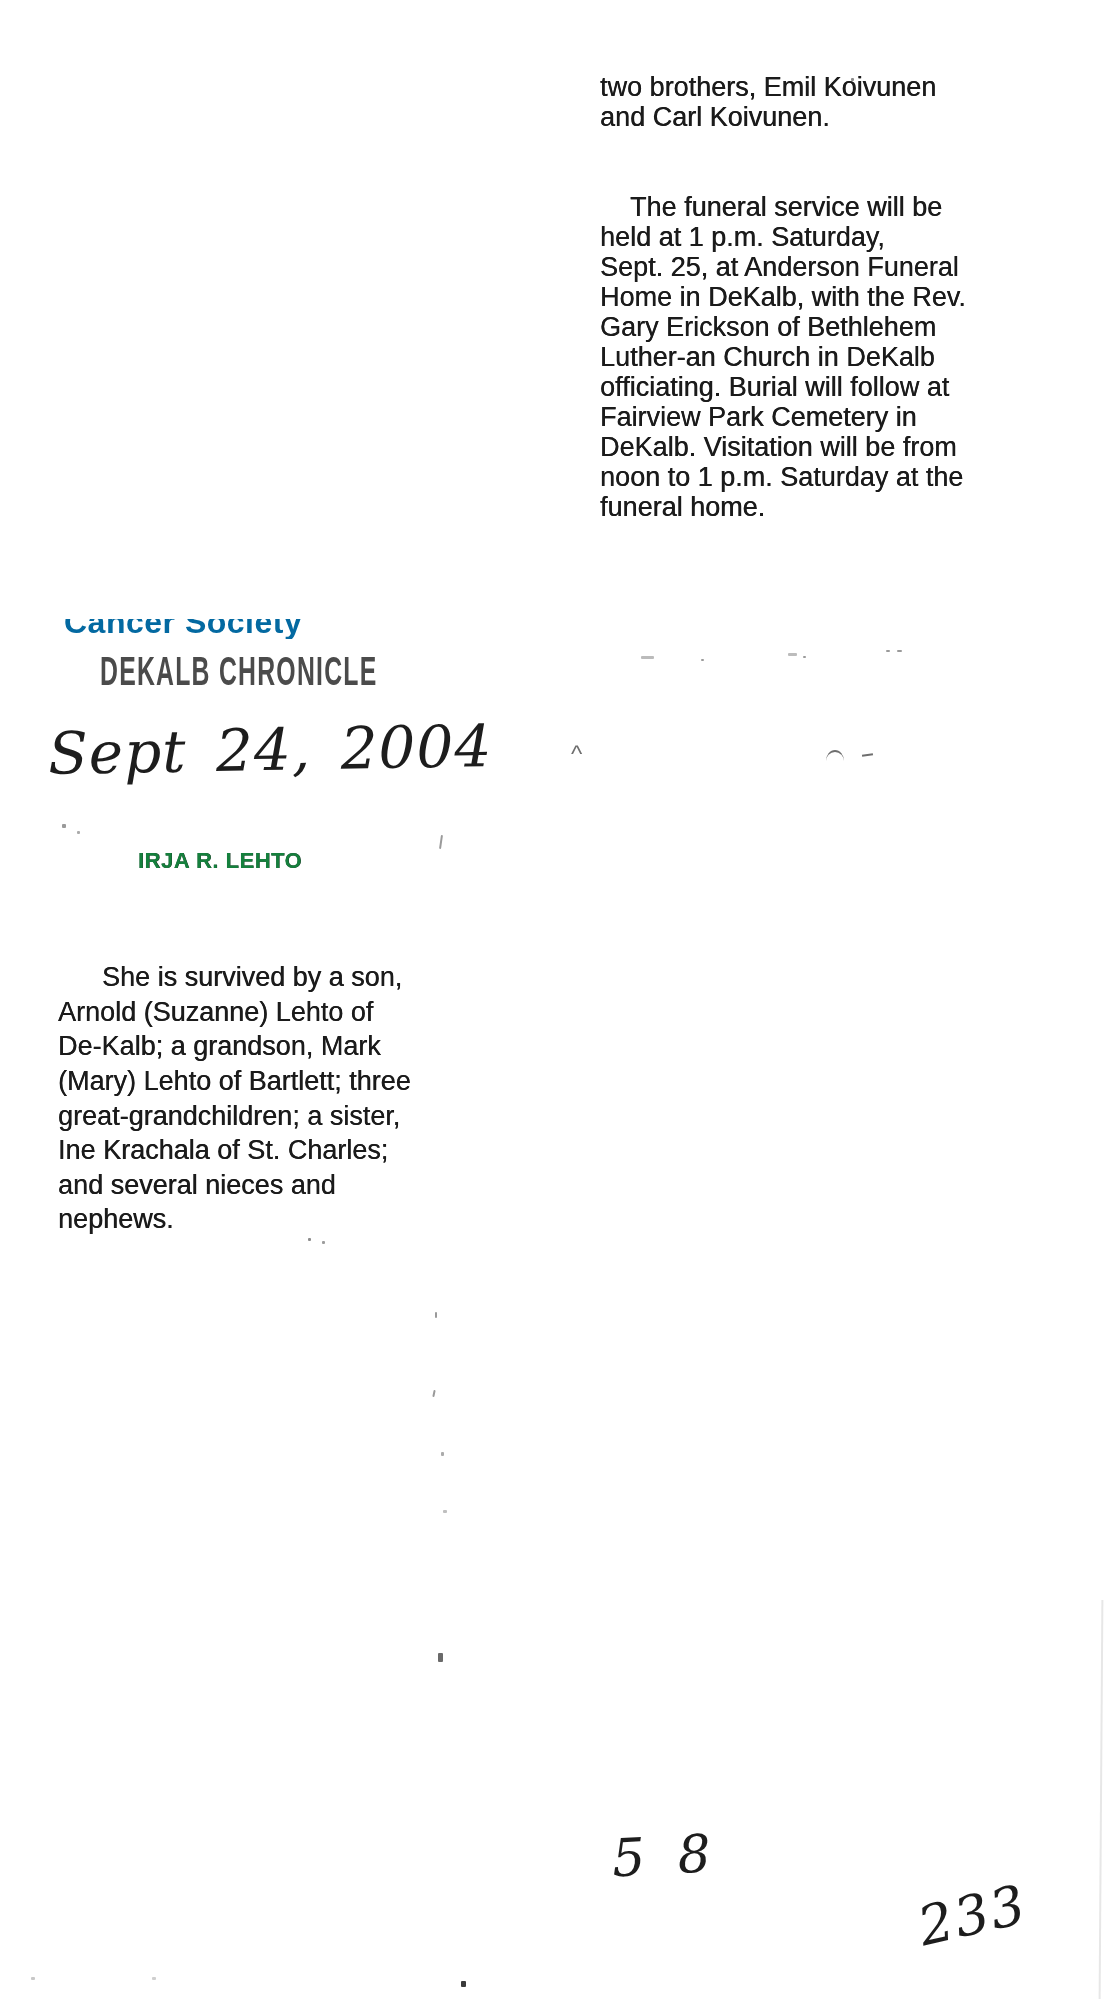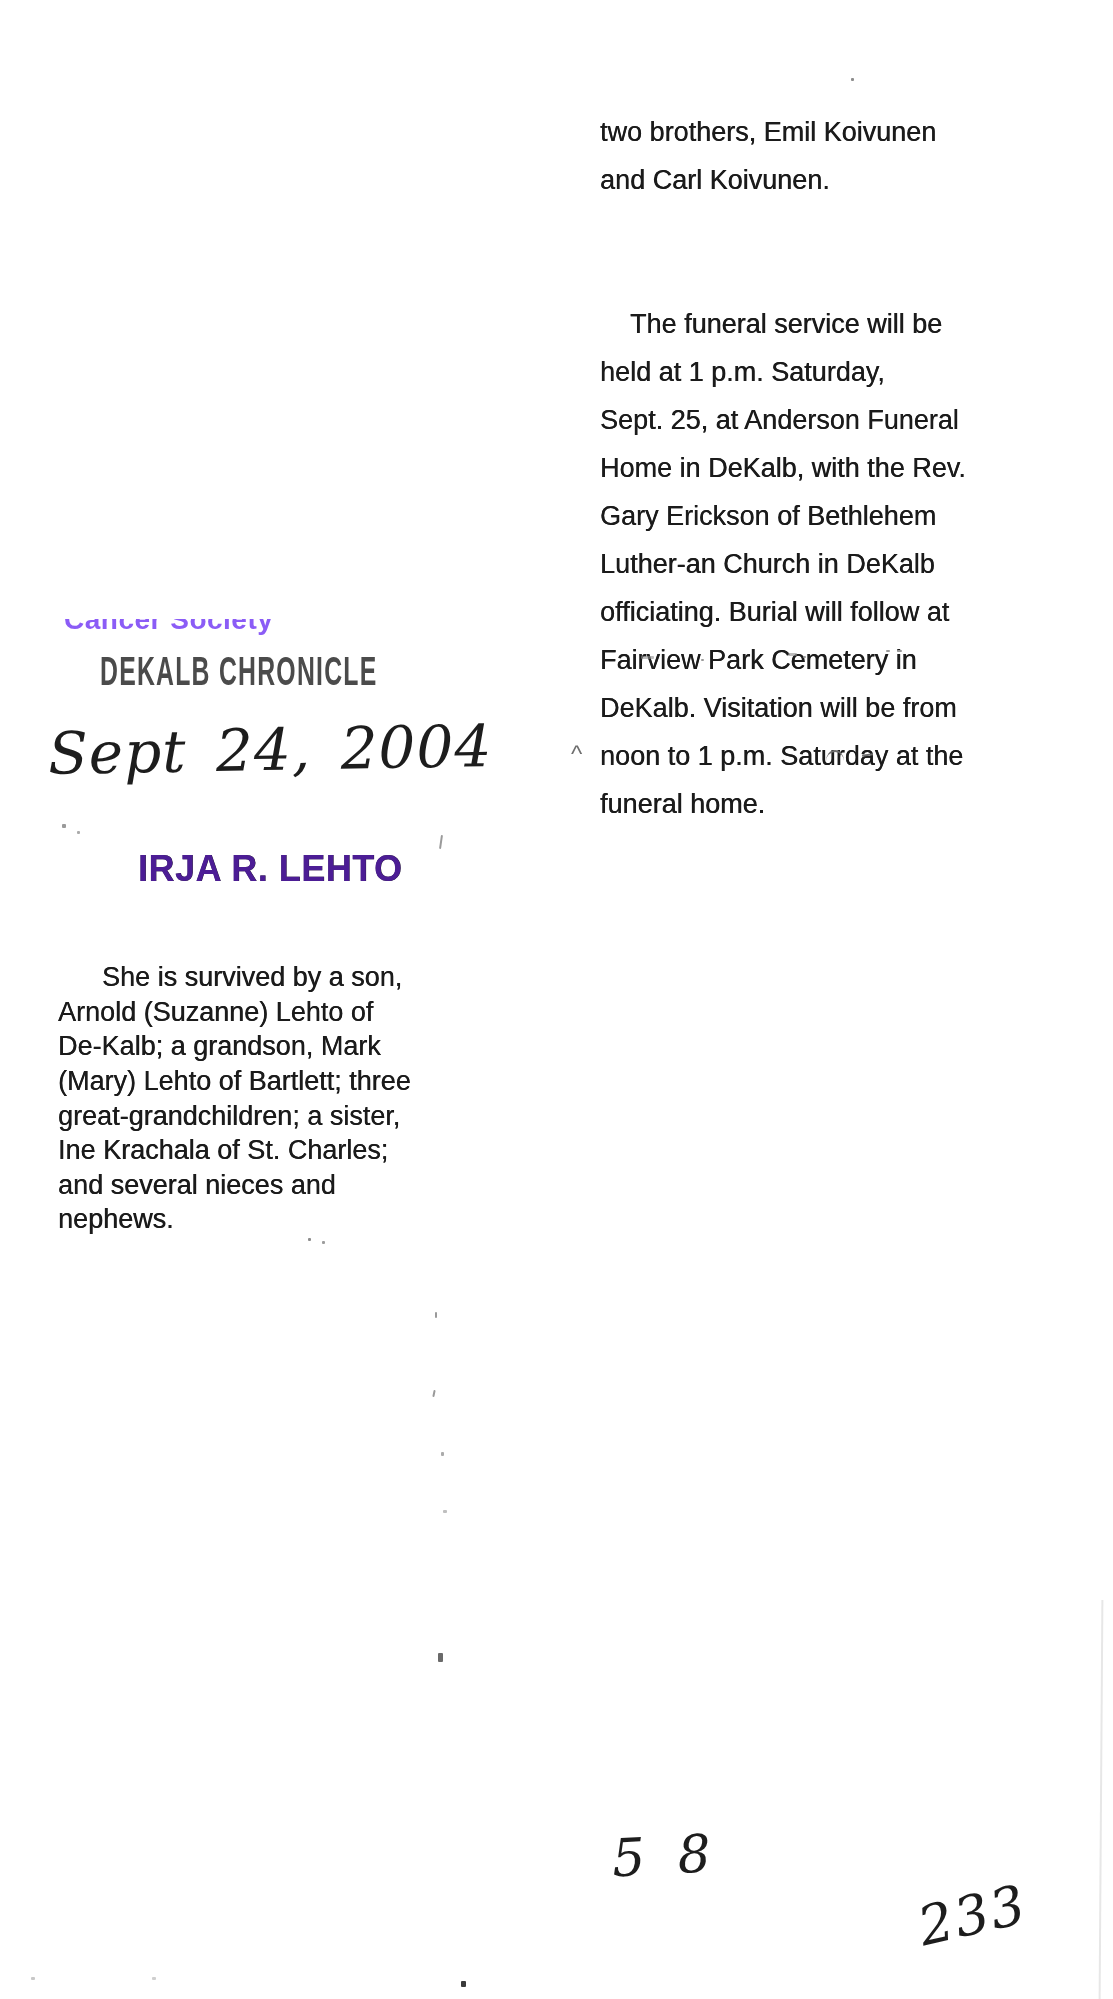--- a/index.html
+++ b/index.html
@@ -5,50 +5,50 @@
   html,body{margin:0;padding:0;}
   body{
     width:1113px;height:1999px;position:relative;background:#ffffff;
     font-family:"Liberation Sans",sans-serif;color:#1b1b1b;overflow:hidden;
   }
   .abs{position:absolute;}
 
   
   .cutoff-wrap{left:64px;top:619px;width:250px;height:20px;overflow:hidden;}
   .cutoff-text{
-    display:block;margin-top:-15px;font-size:28px;font-weight:700;
-    letter-spacing:.5px;color:#8b5cf6;white-space:pre;
+    display:block;margin-top:-15px;font-size:32px;font-weight:700;
+    letter-spacing:.5px;color:#0369a1;white-space:pre;
   }
 
   
   .stamp{
     left:100px;top:649px;font-size:40px;font-weight:700;letter-spacing:2px;
     color:#3c3c3c;transform:scaleX(.62);transform-origin:left top;
     white-space:pre;opacity:.92;
   }
 
   
   .hand{
     font-family:"DejaVu Serif",serif;font-style:italic;color:#1d1d1d;
     white-space:pre;
   }
   .hand-date{left:48px;top:716px;font-size:58px;letter-spacing:1px;word-spacing:10px;transform:rotate(-1deg);}
   .hand-58{left:612px;top:1826px;font-size:52px;word-spacing:16px;transform:rotate(-3deg);}
   .hand-233{left:918px;top:1884px;font-size:54px;letter-spacing:2px;transform:rotate(-13deg);}
 
   
   .obit-title{
-    left:138px;top:848px;font-size:36px;font-weight:700;letter-spacing:.5px;
-    color:#4c1d95;white-space:pre;text-shadow:.3px 0 0 #181818;
+    left:138px;top:848px;font-size:22px;font-weight:700;letter-spacing:.5px;
+    color:#15803d;white-space:pre;text-shadow:.3px 0 0 #181818;
   }
   .col{white-space:pre;text-shadow:.35px 0 0 #1b1b1b;}
   .col p{margin:0;white-space:pre;}
   .col-left{left:58px;top:891px;font-size:27px;line-height:34.6px;}
   .col-left p{text-indent:44px;}
-  .col-right{left:600px;top:12px;font-size:27px;line-height:48px;}
+  .col-right{left:600px;top:12px;font-size:27px;line-height:30px;}
   .col-right p{text-indent:30px;}
   .col-right p.cont{text-indent:0;}
 
   
   .edge-line{left:1100px;top:1600px;width:2px;height:399px;background:#e7e7e7;transform:rotate(.4deg);}
 
   
   .speck{background:#999;border-radius:1px;}
   .mark-caret{left:571px;top:740px;font-size:24px;color:#6f6f6f;font-family:"Liberation Sans",sans-serif;}
   .mark-arc{left:826px;top:750px;width:18px;height:9px;border-top:2.5px solid #6e6e6e;border-radius:50% 50% 0 0/100% 100% 0 0;}

